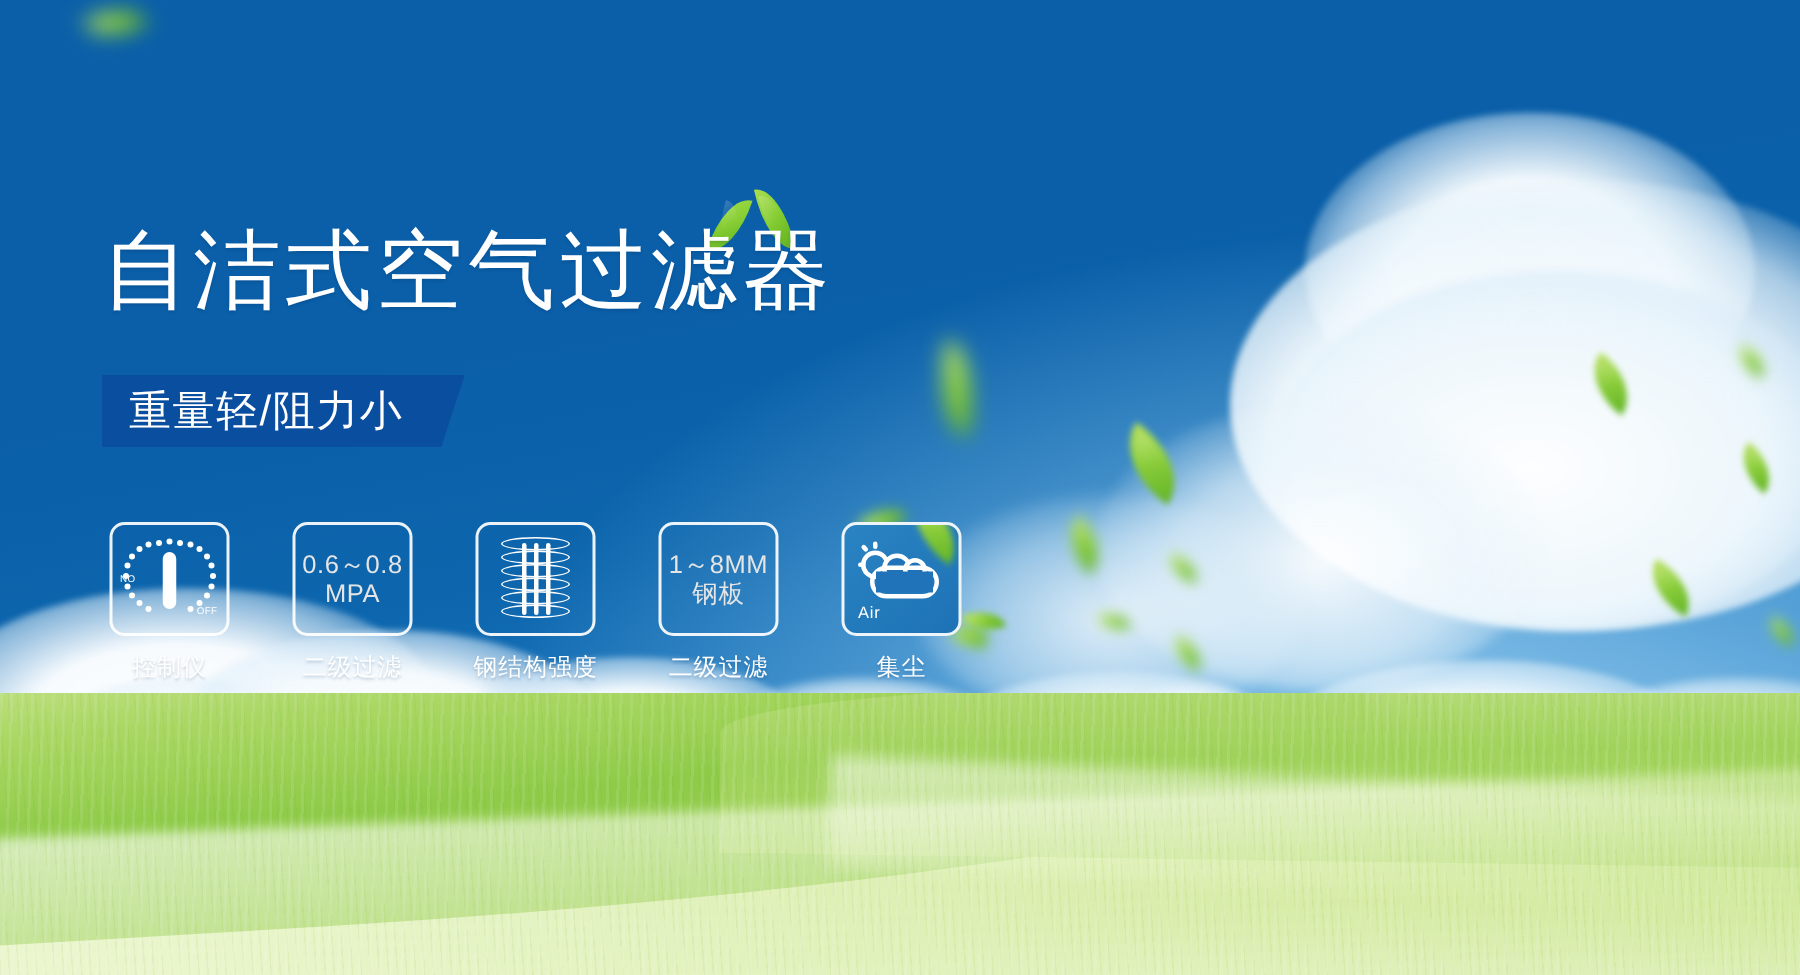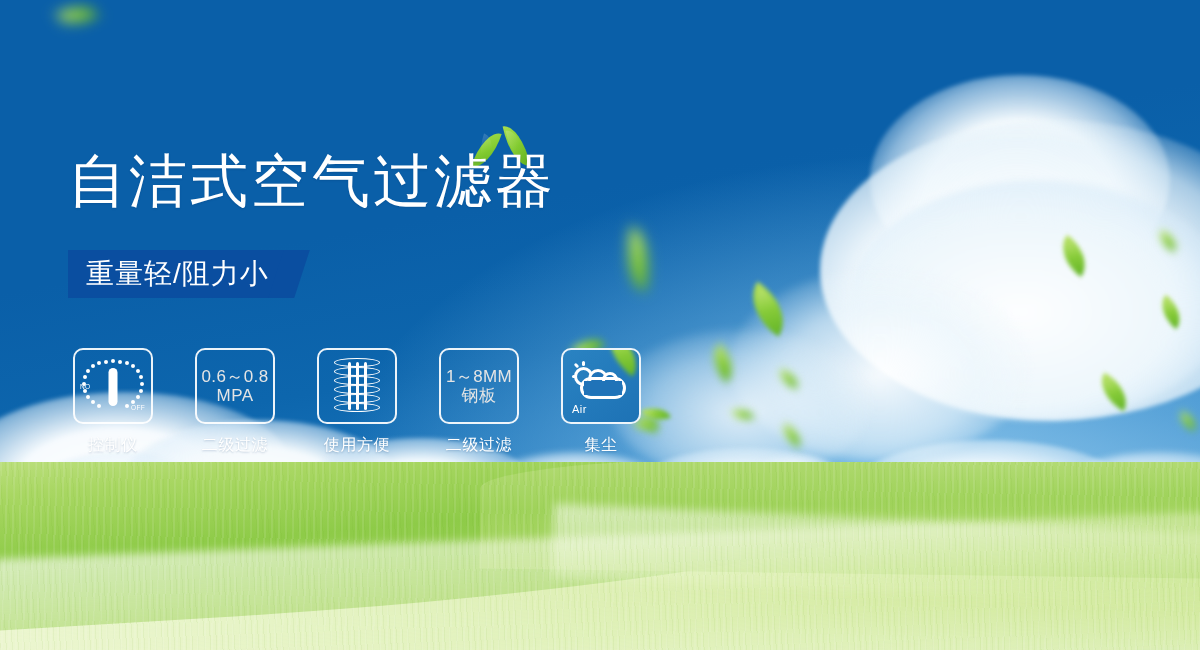--- a/index.html
+++ b/index.html
@@ -393,21 +393,21 @@
             <div class="stem" style="left:22px;"></div>
             <div class="stem" style="left:30px;"></div>
             <div class="ring" style="top:0px;"></div>
             <div class="ring" style="top:9px;"></div>
             <div class="ring" style="top:18px;"></div>
             <div class="ring" style="top:27px;"></div>
             <div class="ring" style="top:36px;"></div>
             <div class="ring" style="top:45px;"></div>
           </div>
         </div>
-        <div class="feat-label">使用方便</div>
+        <div class="feat-label">钢结构强度</div>
       </div>
 
       <div class="feat">
         <div class="feat-box">
           <div class="feat-txt">
             <span>1～8MM</span><br>
             <span>钢板</span>
           </div>
         </div>
         <div class="feat-label">二级过滤</div>

